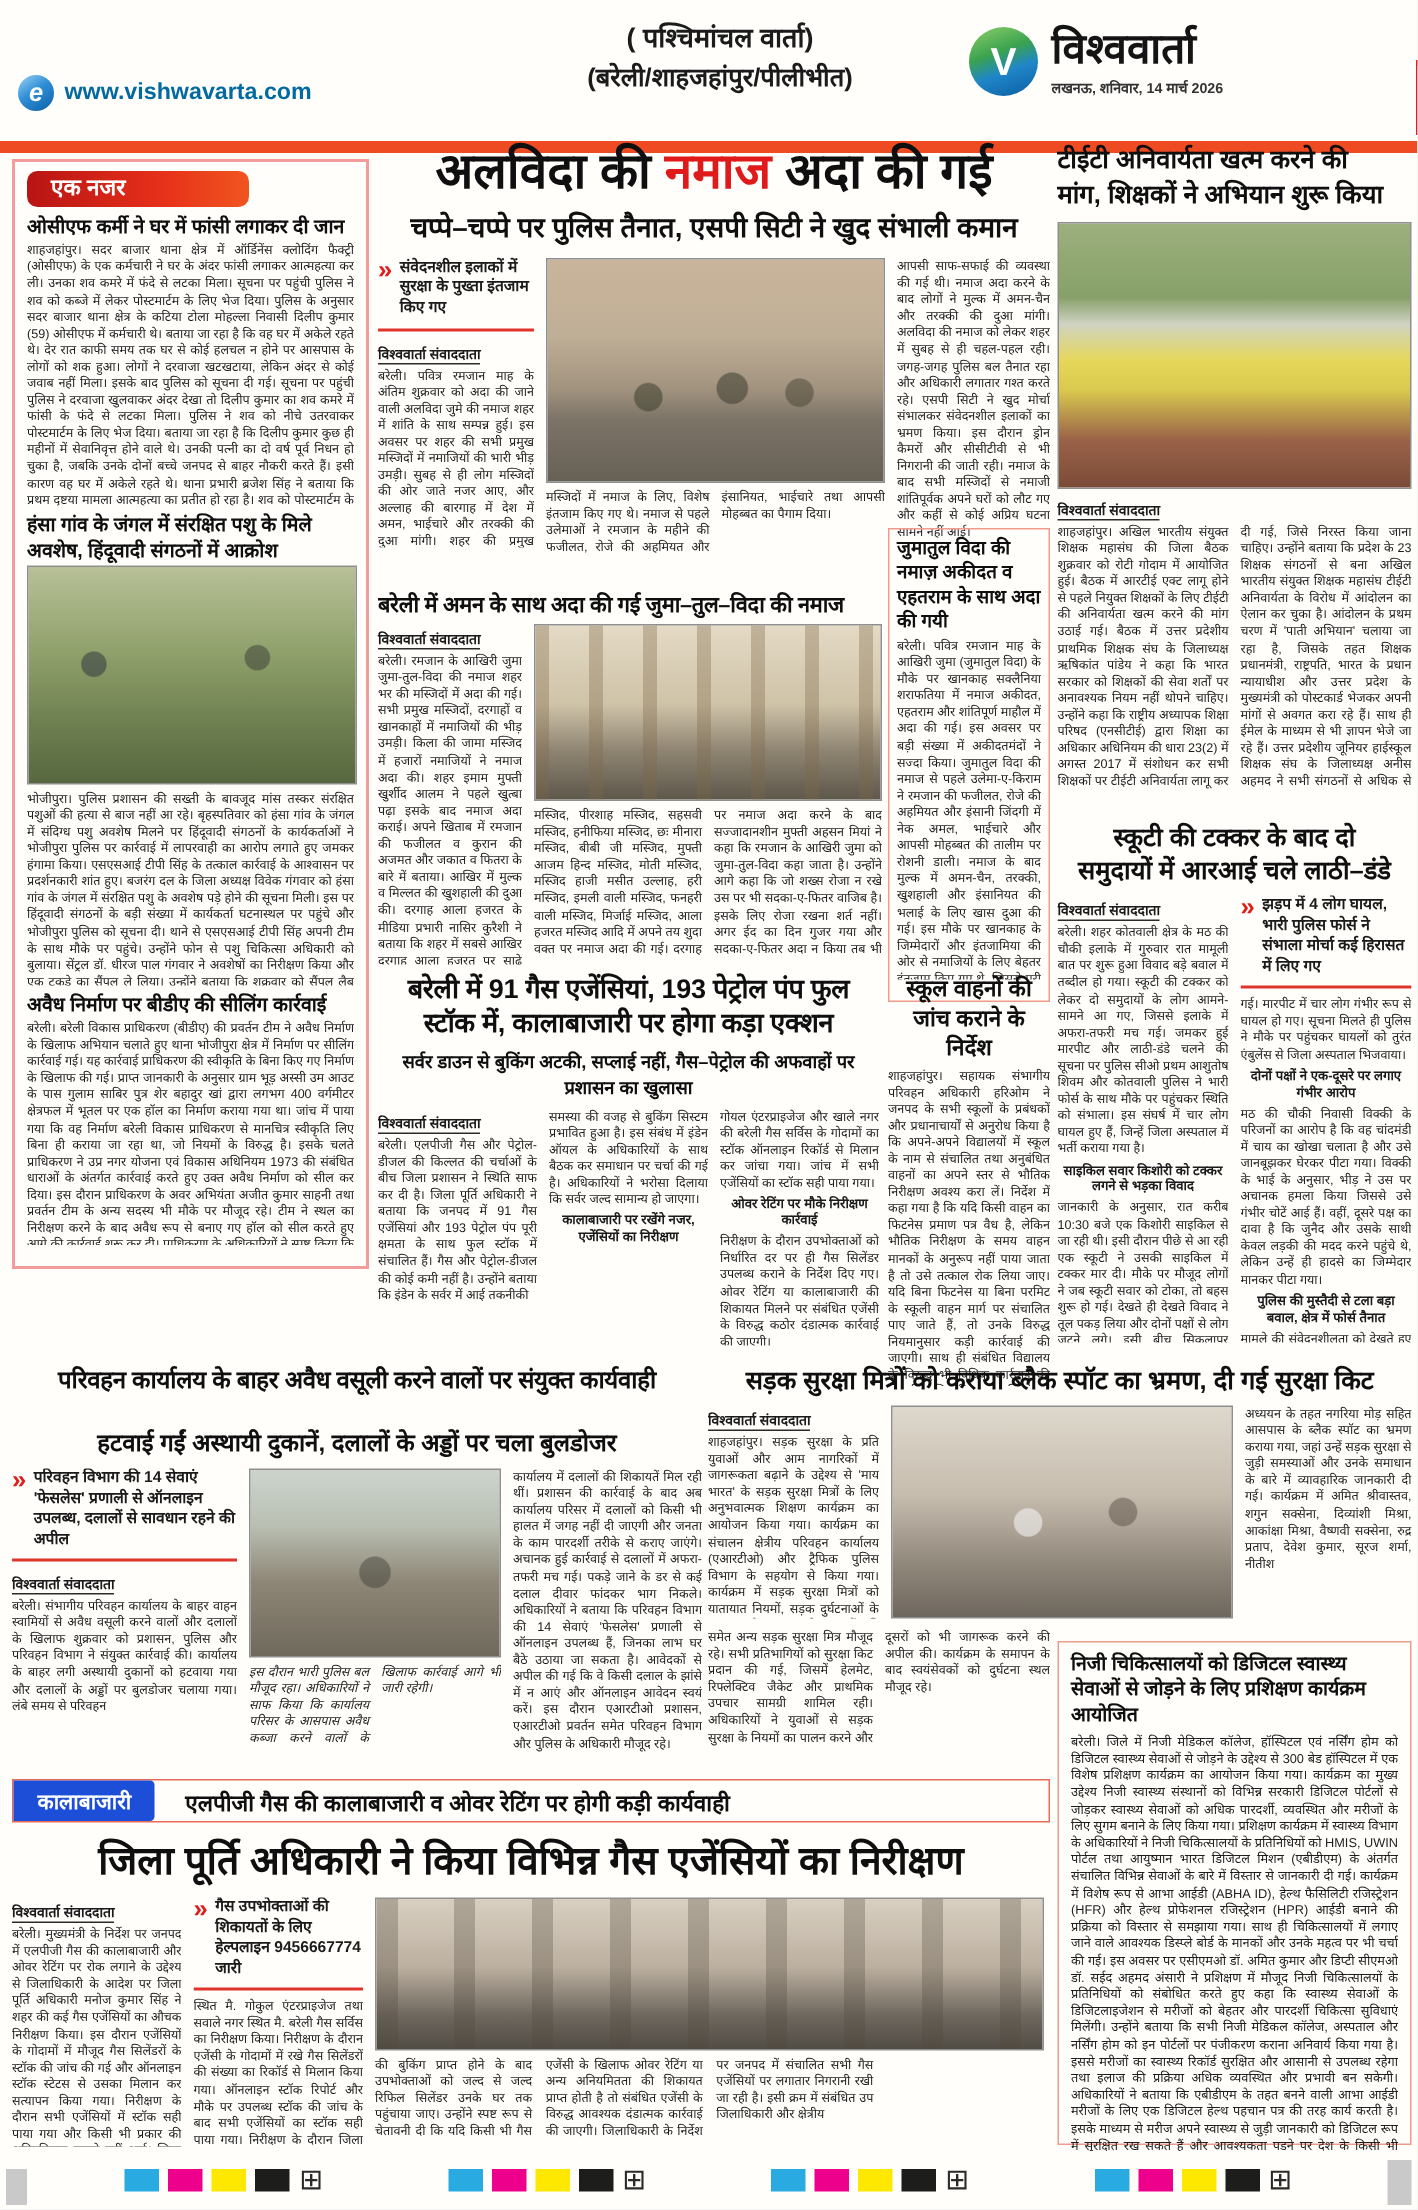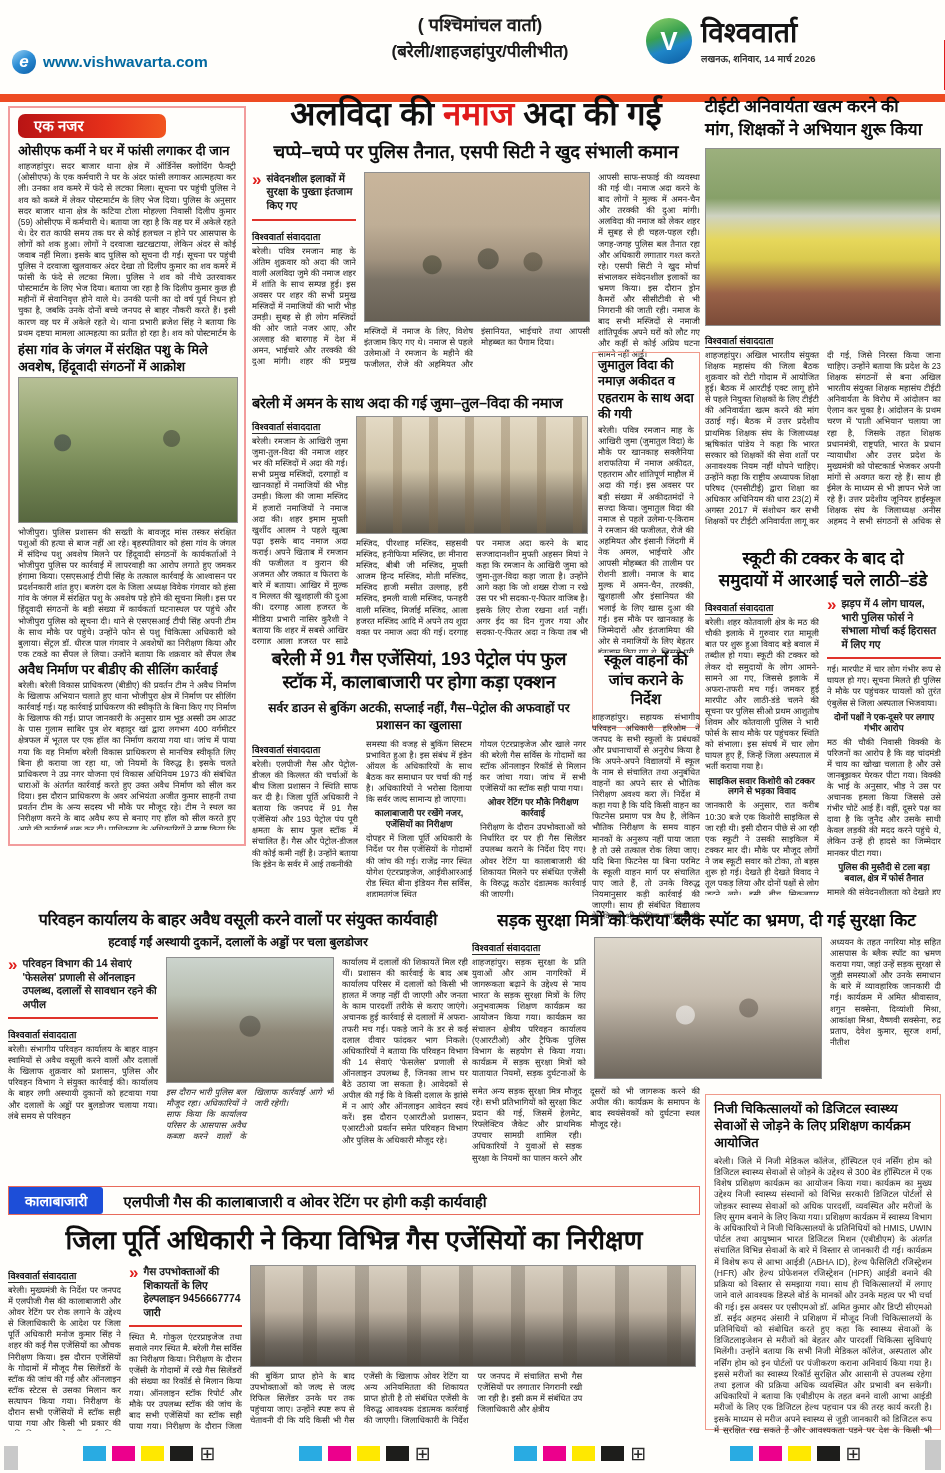--- a/index.html
+++ b/index.html
@@ -130,21 +130,21 @@
         <span class="byline">विश्ववार्ता संवाददाता</span>
         <div class="bodytxt" style="height:208px;">बरेली। रमजान के आखिरी जुमा जुमा-तुल-विदा की नमाज शहर भर की मस्जिदों में अदा की गई। सभी प्रमुख मस्जिदों, दरगाहों व खानकाहों में नमाजियों की भीड़ उमड़ी। किला की जामा मस्जिद में हजारों नमाजियों ने नमाज अदा की। शहर इमाम मुफ्ती खुर्शीद आलम ने पहले खुत्बा पढ़ा इसके बाद नमाज अदा कराई। अपने खिताब में रमजान की फजीलत व कुरान की अजमत और जकात व फितरा के बारे में बताया। आखिर में मुल्क व मिल्लत की खुशहाली की दुआ की। दरगाह आला हजरत के मीडिया प्रभारी नासिर कुरैशी ने बताया कि शहर में सबसे आखिर दरगाह आला हजरत पर साढ़े तीन बजे (3.30) मुफ्ती जईम रजा ने नमाज अदा कराई। दरगाह ताजुशरिया पर दोपहर 2 बजे नमाज अदा की गई। खानकाह-ए-निवानिया, दरगाह शाह शराफत अली मियां, दरगाह शाहदाना वली, दरगाह वली मियां, दरगाह बशीर मियां, खानकाह-ए-बर्कातिया, मस्जिद नौमहला, नूरानी मस्जिद, सुनहरी</div>
       </div>
       <div style="width:232px;flex:0 0 auto;">
         <div class="photo ph-mosque" style="width:232px;height:118px;"></div>
         <div class="bodytxt mc2" style="height:104px;margin-top:4px;">मस्जिद, पीरशाह मस्जिद, सहसवी मस्जिद, हनीफिया मस्जिद, छः मीनारा मस्जिद, बीबी जी मस्जिद, मुफ्ती आजम हिन्द मस्जिद, मोती मस्जिद, मस्जिद हाजी मसीत उल्लाह, हरी मस्जिद, इमली वाली मस्जिद, फनहरी वाली मस्जिद, मिर्जाई मस्जिद, आला हजरत मस्जिद आदि में अपने तय शुदा वक्त पर नमाज अदा की गई। दरगाह पर नमाज अदा करने के बाद सज्जादानशीन मुफ्ती अहसन मियां ने कहा कि रमजान के आखिरी जुमा को जुमा-तुल-विदा कहा जाता है। उन्होंने आगे कहा कि जो शख्स रोजा न रखे उस पर भी सदका-ए-फितर वाजिब है। इसके लिए रोजा रखना शर्त नहीं। अगर ईद का दिन गुजर गया और सदका-ए-फितर अदा न किया तब भी सदका-ए-फितर माफ नहीं हुआ बल्कि उम्र में जब भी अदा करे तो अदा हो जाएगा। बेहतर यही है जकात और सदका की रकम जल्द से जल्द अदा कर दें ताकि जरूरतमंद मुसलमान भी ईद की खुशियों में शामिल हो सकें। आगे कहा कि रोजे मुकम्मल होने में चंद दिन ही बचे हैं इसे बेहतर जानकर ज्यादा से ज्यादा इबादत कर अपने अल्लाह को राजी करें।</div>
       </div>
     </div>
   </div>
 
-  <div class="redbox" style="position:absolute;left:592px;top:352px;width:108px;height:376px;border-color:#ef9a8a;padding:4px 5px;">
+  <div class="redbox" style="position:absolute;left:592px;top:352px;width:108px;height:316px;border-color:#ef9a8a;padding:4px 5px;">
     <div class="hl" style="font-size:12.5px;line-height:1.3;">जुमातुल विदा की नमाज़ अकीदत व एहतराम के साथ अदा की गयी</div>
     <div class="bodytxt" style="height:228px;margin-top:3px;">बरेली। पवित्र रमजान माह के आखिरी जुमा (जुमातुल विदा) के मौके पर खानकाह सक्लैनिया शराफतिया में नमाज अकीदत, एहतराम और शांतिपूर्ण माहौल में अदा की गई। इस अवसर पर बड़ी संख्या में अकीदतमंदों ने सज्दा किया। जुमातुल विदा की नमाज से पहले उलेमा-ए-किराम ने रमजान की फजीलत, रोजे की अहमियत और इंसानी जिंदगी में नेक अमल, भाईचारे और आपसी मोहब्बत की तालीम पर रोशनी डाली। नमाज के बाद मुल्क में अमन-चैन, तरक्की, खुशहाली और इंसानियत की भलाई के लिए खास दुआ की गई। इस मौके पर खानकाह के जिम्मेदारों और इंतजामिया की ओर से नमाजियों के लिए बेहतर इंतजाम किए गए थे, जिससे पूरी नमाज शांति और अनुशासन के साथ संपन्न हुई।</div>
   </div>
 
   <div style="position:absolute;left:705px;top:96px;width:236px;">
     <div class="hl" style="font-size:17px;line-height:1.35;">
       <div>टीईटी अनिवार्यता खत्म करने की</div>
       <div>मांग, शिक्षकों ने अभियान शुरू किया</div>
     </div>
     <div class="photo ph-banner" style="width:236px;height:178px;margin-top:6px;"></div>
@@ -185,38 +185,37 @@
     </div>
     <div class="hl" style="font-size:12.2px;text-align:center;margin-top:4px;">सर्वर डाउन से बुकिंग अटकी, सप्लाई नहीं, गैस–पेट्रोल की अफवाहों पर प्रशासन का खुलासा</div>
     <div class="row" style="margin-top:6px;height:158px;">
       <div style="width:106px;flex:0 0 auto;overflow:hidden;height:158px;">
         <span class="byline">विश्ववार्ता संवाददाता</span>
         <div class="bodytxt">बरेली। एलपीजी गैस और पेट्रोल-डीजल की किल्लत की चर्चाओं के बीच जिला प्रशासन ने स्थिति साफ कर दी है। जिला पूर्ति अधिकारी ने बताया कि जनपद में 91 गैस एजेंसियां और 193 पेट्रोल पंप पूरी क्षमता के साथ फुल स्टॉक में संचालित हैं। गैस और पेट्रोल-डीजल की कोई कमी नहीं है। उन्होंने बताया कि इंडेन के सर्वर में आई तकनीकी</div>
       </div>
       <div style="width:106px;flex:0 0 auto;overflow:hidden;height:158px;">
         <div class="bodytxt">समस्या की वजह से बुकिंग सिस्टम प्रभावित हुआ है। इस संबंध में इंडेन ऑयल के अधिकारियों के साथ बैठक कर समाधान पर चर्चा की गई है। अधिकारियों ने भरोसा दिलाया कि सर्वर जल्द सामान्य हो जाएगा।</div>
         <div class="subhd">कालाबाजारी पर रखेंगे नजर, एजेंसियों का निरीक्षण</div>
-        <div class="bodytxt">दोपहर में जिला पूर्ति अधिकारी के निर्देश पर गैस एजेंसियों के गोदामों की जांच की गई। राजेंद्र नगर स्थित योगेश एंटरप्राइजेज, आईवीआरआई रोड स्थित बीना इंडियन गैस सर्विस, शहामतगंज स्थित</div>
       </div>
       <div style="width:106px;flex:0 0 auto;overflow:hidden;height:158px;">
         <div class="bodytxt">गोयल एंटर​प्राइजेज और खाले नगर की बरेली गैस सर्विस के गोदामों का स्टॉक ऑनलाइन रिकॉर्ड से मिलान कर जांचा गया। जांच में सभी एजेंसियों का स्टॉक सही पाया गया।</div>
         <div class="subhd">ओवर रेटिंग पर मौके निरीक्षण कार्रवाई</div>
         <div class="bodytxt">निरीक्षण के दौरान उपभोक्ताओं को निर्धारित दर पर ही गैस सिलेंडर उपलब्ध कराने के निर्देश दिए गए। ओवर रेटिंग या कालाबाजारी की शिकायत मिलने पर संबंधित एजेंसी के विरुद्ध कठोर दंडात्मक कार्रवाई की जाएगी।</div>
       </div>
     </div>
   </div>
 
   <div style="position:absolute;left:592px;top:650px;width:108px;">
     <div class="hl" style="font-size:15px;text-align:center;line-height:1.3;">स्कूल वाहनों की जांच कराने के निर्देश</div>
     <div class="bodytxt" style="height:212px;margin-top:3px;">शाहजहांपुर। सहायक संभागीय परिवहन अधिकारी हरिओम ने जनपद के सभी स्कूलों के प्रबंधकों और प्रधानाचार्यों से अनुरोध किया है कि अपने-अपने विद्यालयों में स्कूल के नाम से संचालित तथा अनुबंधित वाहनों का अपने स्तर से भौतिक निरीक्षण अवश्य करा लें। निर्देश में कहा गया है कि यदि किसी वाहन का फिटनेस प्रमाण पत्र वैध है, लेकिन भौतिक निरीक्षण के समय वाहन मानकों के अनुरूप नहीं पाया जाता है तो उसे तत्काल रोक लिया जाए। यदि बिना फिटनेस या बिना परमिट के स्कूली वाहन मार्ग पर संचालित पाए जाते हैं, तो उनके विरुद्ध नियमानुसार कड़ी कार्रवाई की जाएगी। साथ ही संबंधित विद्यालय के विरुद्ध भी विधिक कार्रवाई की जाएगी, जिसकी पूरी जिम्मेदारी संबंधित विद्यालय की होगी। इस संबंध में जनपद के अभिभावकों से भी अनुरोध किया गया है कि अपने बच्चे को स्कूल वाहन से भेजते समय वाहन की भौतिक स्थिति और वाहन के दस्तावेज जैसे फिटनेस, बीमा, प्रदूषण प्रमाण पत्र आदि की जांच करने के बाद ही बच्चों को स्कूल वाहन में भेजें।</div>
   </div>
 
   <div style="position:absolute;left:8px;top:908px;width:460px;">
     <div class="hl" style="font-size:16px;text-align:center;letter-spacing:-0.2px;">परिवहन कार्यालय के बाहर अवैध वसूली करने वालों पर संयुक्त कार्यवाही</div>
-    <div class="hl" style="font-size:12px;text-align:center;margin-top:3px;">हटवाई गईं अस्थायी दुकानें, दलालों के अड्डों पर चला बुलडोजर</div>
+    <div class="hl" style="font-size:16px;text-align:center;margin-top:20px;">हटवाई गईं अस्थायी दुकानें, दलालों के अड्डों पर चला बुलडोजर</div>
     <div class="row" style="margin-top:7px;height:192px;">
       <div style="width:150px;flex:0 0 auto;overflow:hidden;height:192px;">
         <div class="kicker">
           <span class="mark">»</span>
           <span>परिवहन विभाग की 14 सेवाएं 'फेसलेस' प्रणाली से ऑनलाइन उपलब्ध, दलालों से सावधान रहने की अपील</span>
         </div>
         <span class="byline">विश्ववार्ता संवाददाता</span>
         <div class="bodytxt">बरेली। संभागीय परिवहन कार्यालय के बाहर वाहन स्वामियों से अवैध वसूली करने वालों और दलालों के खिलाफ शुक्रवार को प्रशासन, पुलिस और परिवहन विभाग ने संयुक्त कार्रवाई की। कार्यालय के बाहर लगी अस्थायी दुकानों को हटवाया गया और दलालों के अड्डों पर बुलडोजर चलाया गया। लंबे समय से परिवहन</div>
       </div>
       <div style="width:168px;flex:0 0 auto;font-style:italic;">

